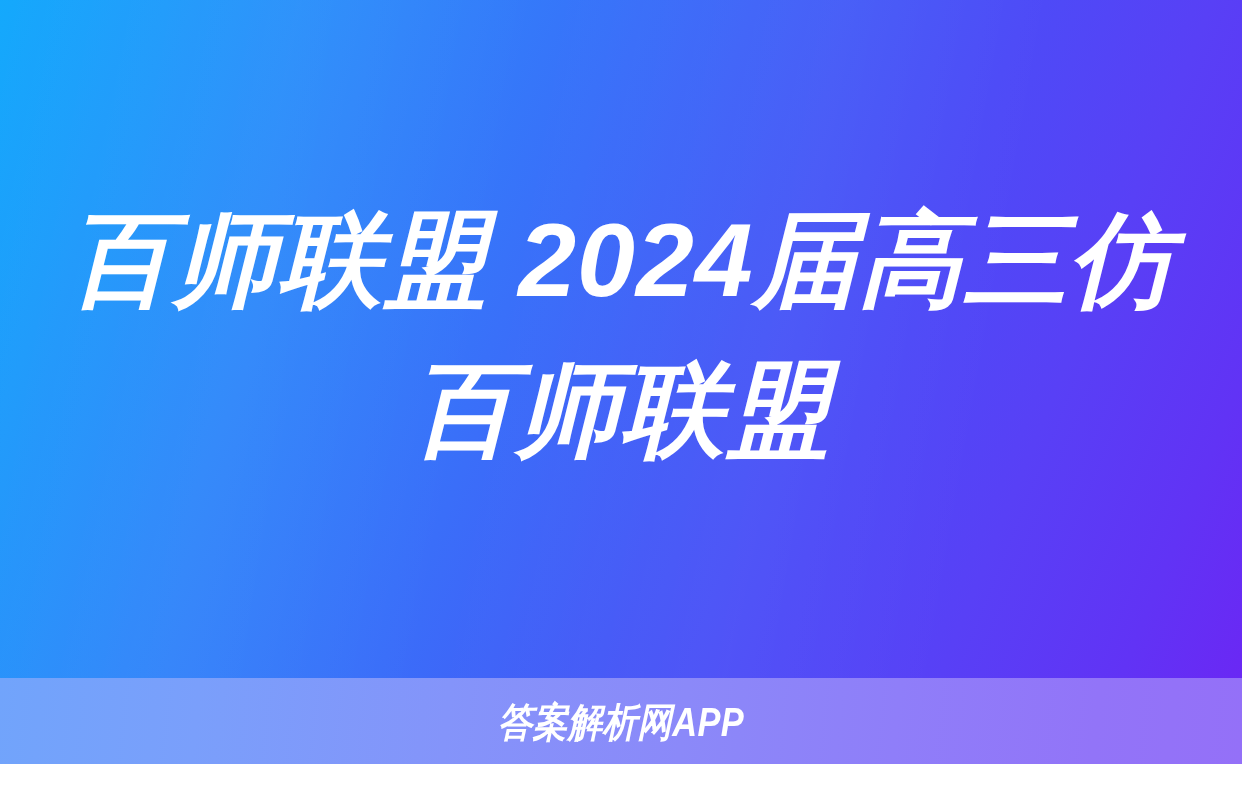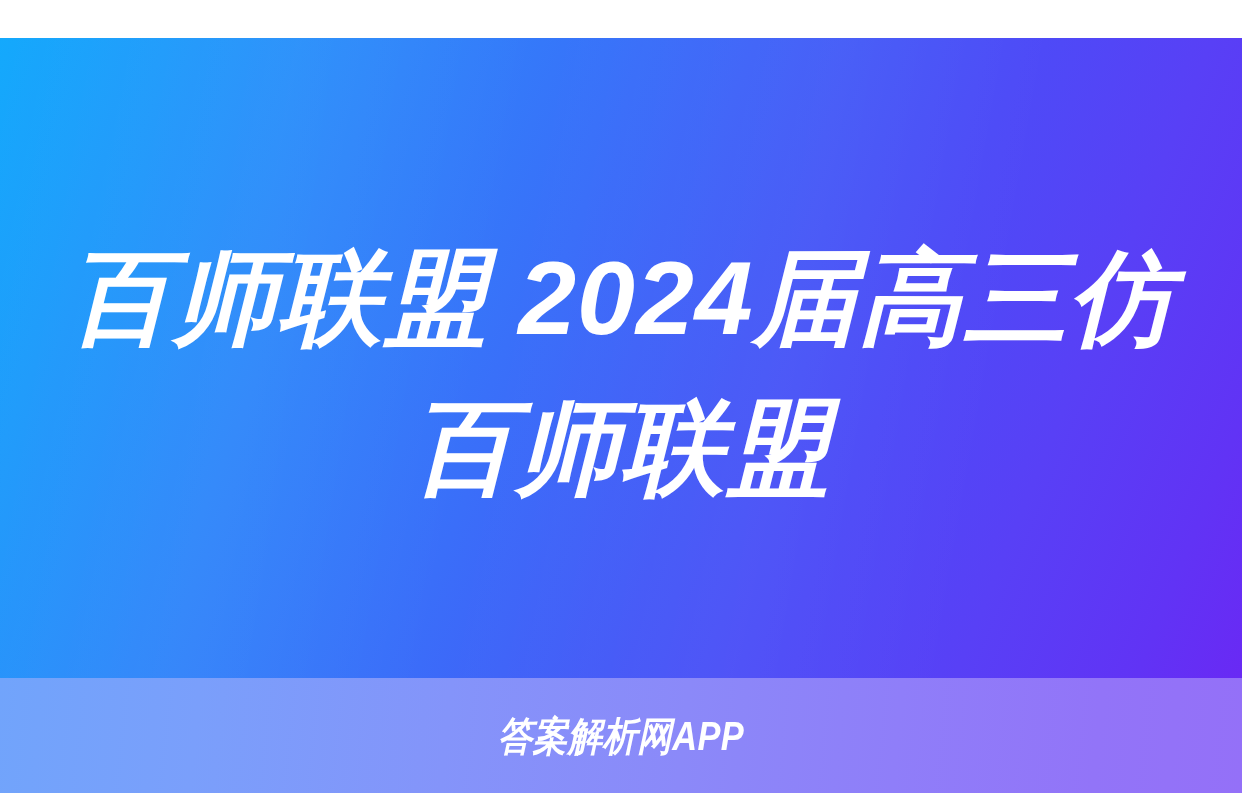--- a/index.html
+++ b/index.html
@@ -35,21 +35,20 @@
         #2e86fa 26%,
         #3a6ef9 43%,
         #4459f7 57%,
         #4d4bf7 68%,
         #5840f6 80%,
         #6133f5 92%,
         #6a28f4 100%);
     display: flex;
     align-items: center;
     justify-content: center;
-    margin-top: 38px;
   }
 
   
   #hero-sheen {
     position: absolute;
     inset: 0;
     background: linear-gradient(100deg,
       rgba(255,255,255,0.00) 0%,
       rgba(255,255,255,0.035) 22%,
       rgba(255,255,255,0.00) 40%,
@@ -78,21 +77,21 @@
     white-space: nowrap;
     text-rendering: geometricPrecision;
   }
 
   
   #watermark-band {
     position: absolute;
     left: 0;
     top: 678px;
     width: 1242px;
-    height: 115px;
+    height: 86px;
     background: linear-gradient(96deg,
       #71a4fb 0%,
       #7a9ffb 16%,
       #8494fa 36%,
       #8b89f9 55%,
       #8f7ef9 72%,
       #9274f8 88%,
       #9470f8 100%);
     display: flex;
     align-items: center;

